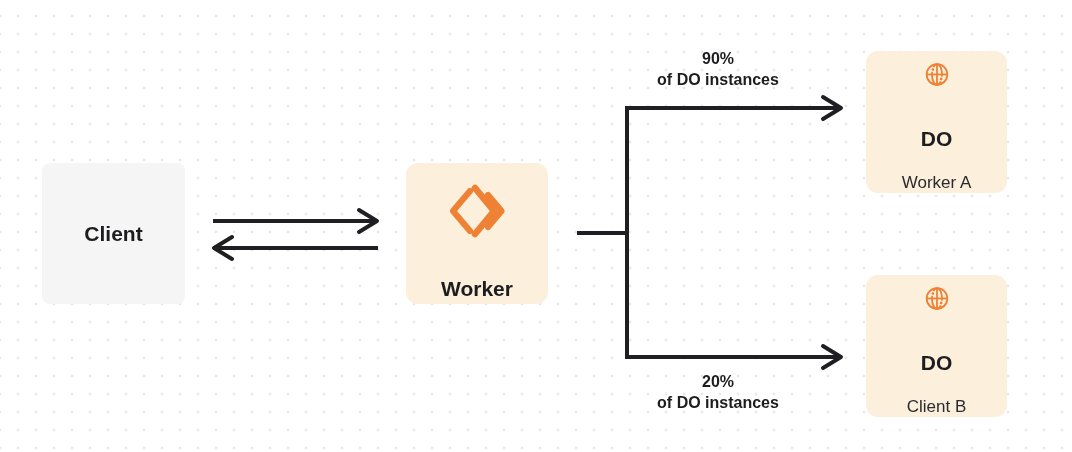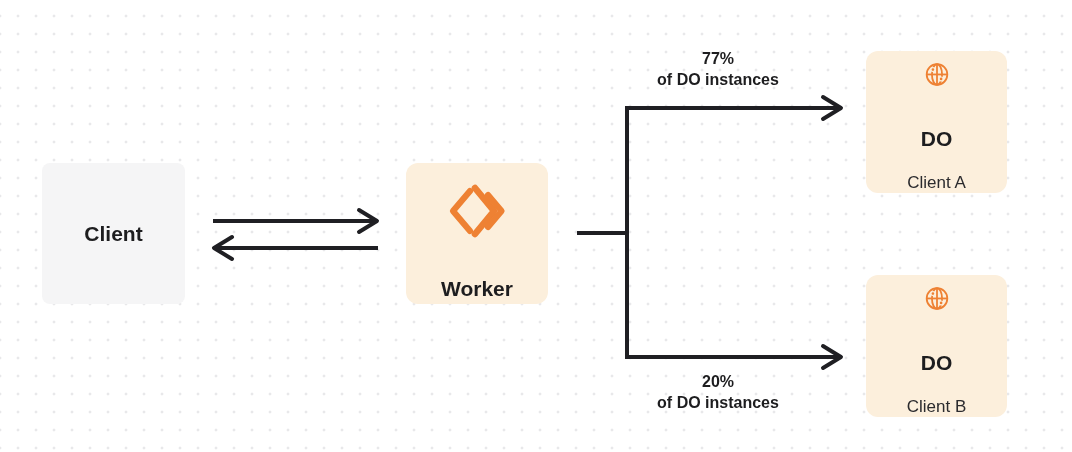--- a/index.html
+++ b/index.html
@@ -155,38 +155,38 @@
   <div class="node do do-a">
     <svg class="icon-globe" viewBox="0 0 64 64" aria-hidden="true">
       <circle class="stroke" cx="32" cy="32" r="26.5"></circle>
       <ellipse class="stroke" cx="32" cy="32" rx="13" ry="26.5"></ellipse>
       <path class="stroke" d="M32 5.5 L32 58.5"></path>
       <path class="stroke" d="M5.5 32 L58.5 32"></path>
       <circle class="dot" cx="21.5" cy="19.5" r="5"></circle>
       <circle class="dot" cx="42.5" cy="43.5" r="5"></circle>
     </svg>
     <span class="title">DO</span>
-    <span class="subtitle">Client A</span>
+    <span class="subtitle">Worker A</span>
   </div>
 
   <div class="node do do-b">
     <svg class="icon-globe" viewBox="0 0 64 64" aria-hidden="true">
       <circle class="stroke" cx="32" cy="32" r="26.5"></circle>
       <ellipse class="stroke" cx="32" cy="32" rx="13" ry="26.5"></ellipse>
       <path class="stroke" d="M32 5.5 L32 58.5"></path>
       <path class="stroke" d="M5.5 32 L58.5 32"></path>
       <circle class="dot" cx="21.5" cy="19.5" r="5"></circle>
       <circle class="dot" cx="42.5" cy="43.5" r="5"></circle>
     </svg>
     <span class="title">DO</span>
     <span class="subtitle">Client B</span>
   </div>
 
   <div class="edge-label top">
-    <span>77%</span>
+    <span>90%</span>
     <span>of DO instances</span>
   </div>
 
   <div class="edge-label bottom">
     <span>20%</span>
     <span>of DO instances</span>
   </div>
 
 </div>
 

